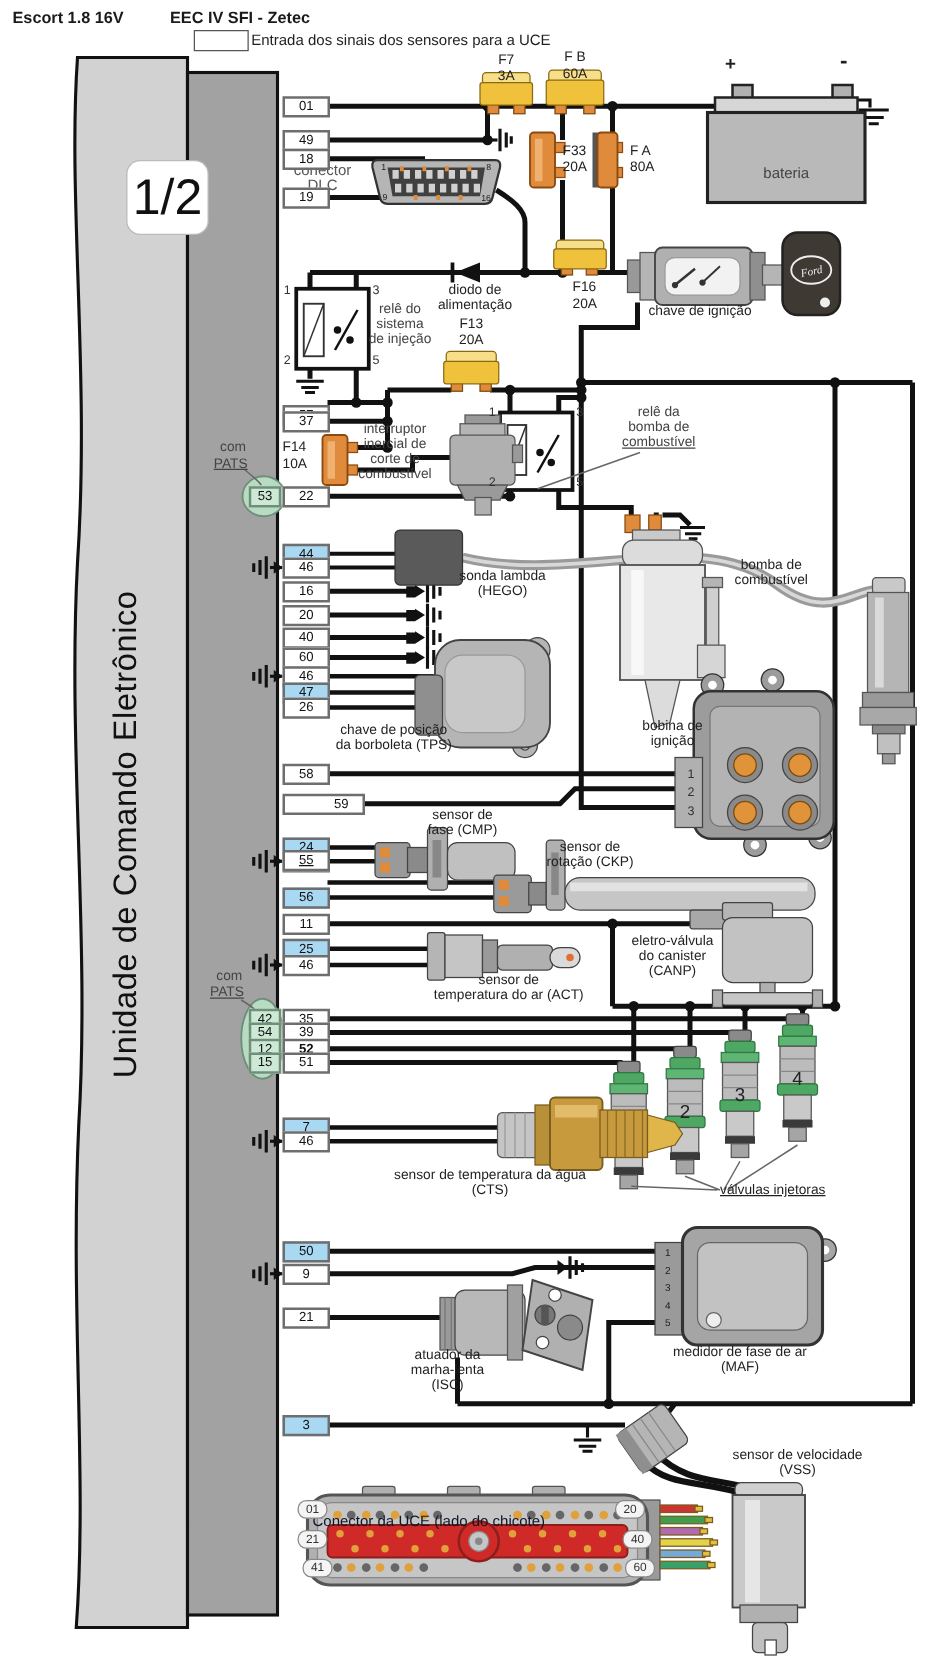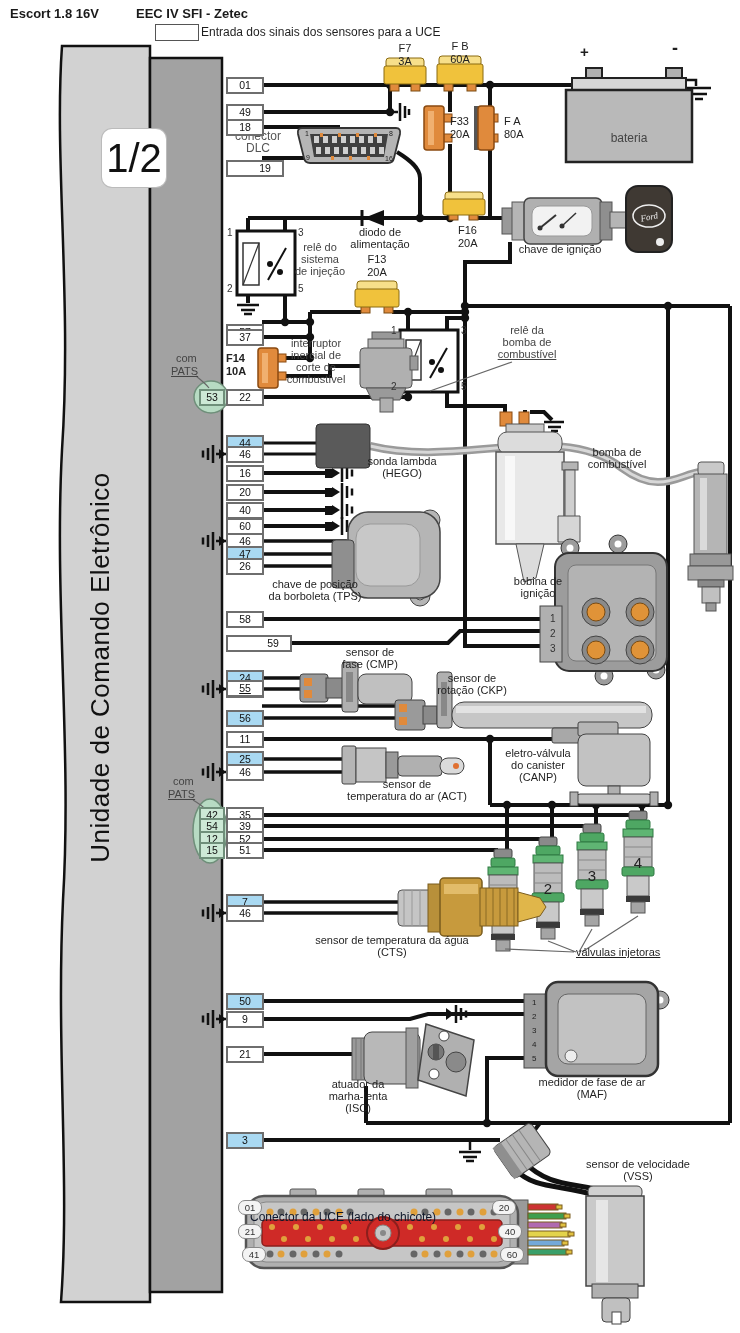--- a/index.html
+++ b/index.html
@@ -627,21 +627,21 @@
 <div class="fuselbl c" style="left:460px;top:40px;text-align:center;">
   <span>F B</span><br><span>60A</span></div>
 <div class="fuselbl" style="left:450px;top:115px;">
   <span>F33</span><br><span>20A</span></div>
 <div class="fuselbl" style="left:504px;top:115px;">
   <span>F A</span><br><span>80A</span></div>
 <div class="fuselbl" style="left:458px;top:224px;">
   <span>F16</span><br><span>20A</span></div>
 <div class="fuselbl c" style="left:377px;top:253px;text-align:center;">
   <span>F13</span><br><span>20A</span></div>
-<div class="fuselbl" style="left:226px;top:352px;font-weight:bold;">
+<div class="fuselbl" style="left:226px;top:352px;">
   <span>F14</span><br><span>10A</span></div>
 
 <div class="lbl" style="left:580px;top:46px;font-size:15px;font-weight:bold;">+</div>
 <div class="lbl" style="left:672px;top:42px;font-size:18px;font-weight:bold;">-</div>
 <div class="lbl c" style="left:629px;top:132px;font-size:12px;color:#444;">bateria</div>
 
 <div class="lbl c" style="left:258px;top:130px;text-align:center;font-size:12px;color:#555;">
   <span>conector</span><br><span>DLC</span></div>
 
 <div class="lbl c" style="left:560px;top:243px;">chave de ignição</div>
@@ -699,21 +699,21 @@
 <div class="pill" style="left:238px;top:1224px;">21</div>
 <div class="pill" style="left:242px;top:1247px;">41</div>
 <div class="pill" style="left:492px;top:1200px;">20</div>
 <div class="pill" style="left:498px;top:1224px;">40</div>
 <div class="pill" style="left:500px;top:1247px;">60</div>
 
 <div id="pin-layer">
       <div class="pin" style="top: 77px;">01</div>
       <div class="pin" style="top: 104px;">49</div>
       <div class="pin" style="top: 119px;">18</div>
-      <div class="pin" style="top: 160px; padding-left: 20px;">19</div>
+      <div class="pin" style="top: 150px;">19</div>
       <div class="pin" style="top: 324px;">57</div>
       <div class="pin" style="top: 329px;">37</div>
       <div class="pin" style="top: 389px;">22</div>
       <div class="pin pin--blue" style="top: 435px;">44</div>
       <div class="pin" style="top: 446px;">46</div>
       <div class="pin" style="top: 465px;">16</div>
       <div class="pin" style="top: 484px;">20</div>
       <div class="pin" style="top: 502px;">40</div>
       <div class="pin" style="top: 518px;">60</div>
       <div class="pin" style="top: 533px;">46</div>
@@ -723,21 +723,21 @@
       <div class="pin" style="top: 635px; padding-left: 28px;">59</div>
       <div class="pin pin--blue" style="top: 670px;">24</div>
       <div class="pin" style="top: 681px;">46</div>
       <div class="pin" style="top: 680px; text-decoration: underline;">55</div>
       <div class="pin pin--blue" style="top: 710px;">56</div>
       <div class="pin" style="top: 731px;">11</div>
       <div class="pin pin--blue" style="top: 751px;">25</div>
       <div class="pin" style="top: 764px;">46</div>
       <div class="pin" style="top: 807px;">35</div>
       <div class="pin" style="top: 818px;">39</div>
-      <div class="pin" style="top: 831px;">52</div>
+      <div class="pin" style="top: 831px; font-weight: bold;">52</div>
       <div class="pin" style="top: 842px;">51</div>
       <div class="pin pin--blue" style="top: 894px;">7</div>
       <div class="pin" style="top: 905px;">46</div>
       <div class="pin pin--blue" style="top: 993px;">50</div>
       <div class="pin" style="top: 1011px;">9</div>
       <div class="pin" style="top: 1046px;">21</div>
       <div class="pin pin--blue" style="top: 1132px;">3</div>
       <div class="pin pin--green" style="top: 389px;">53</div>
       <div class="pin pin--green" style="top: 807px;">42</div>
       <div class="pin pin--green" style="top: 818px;">54</div>

